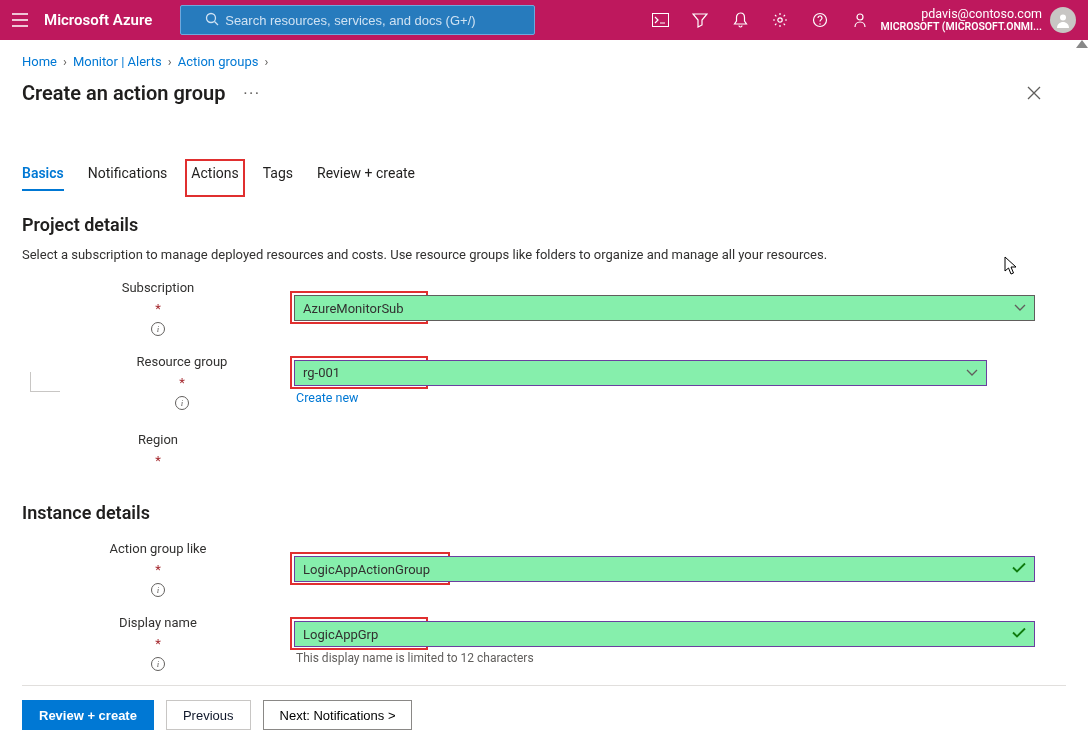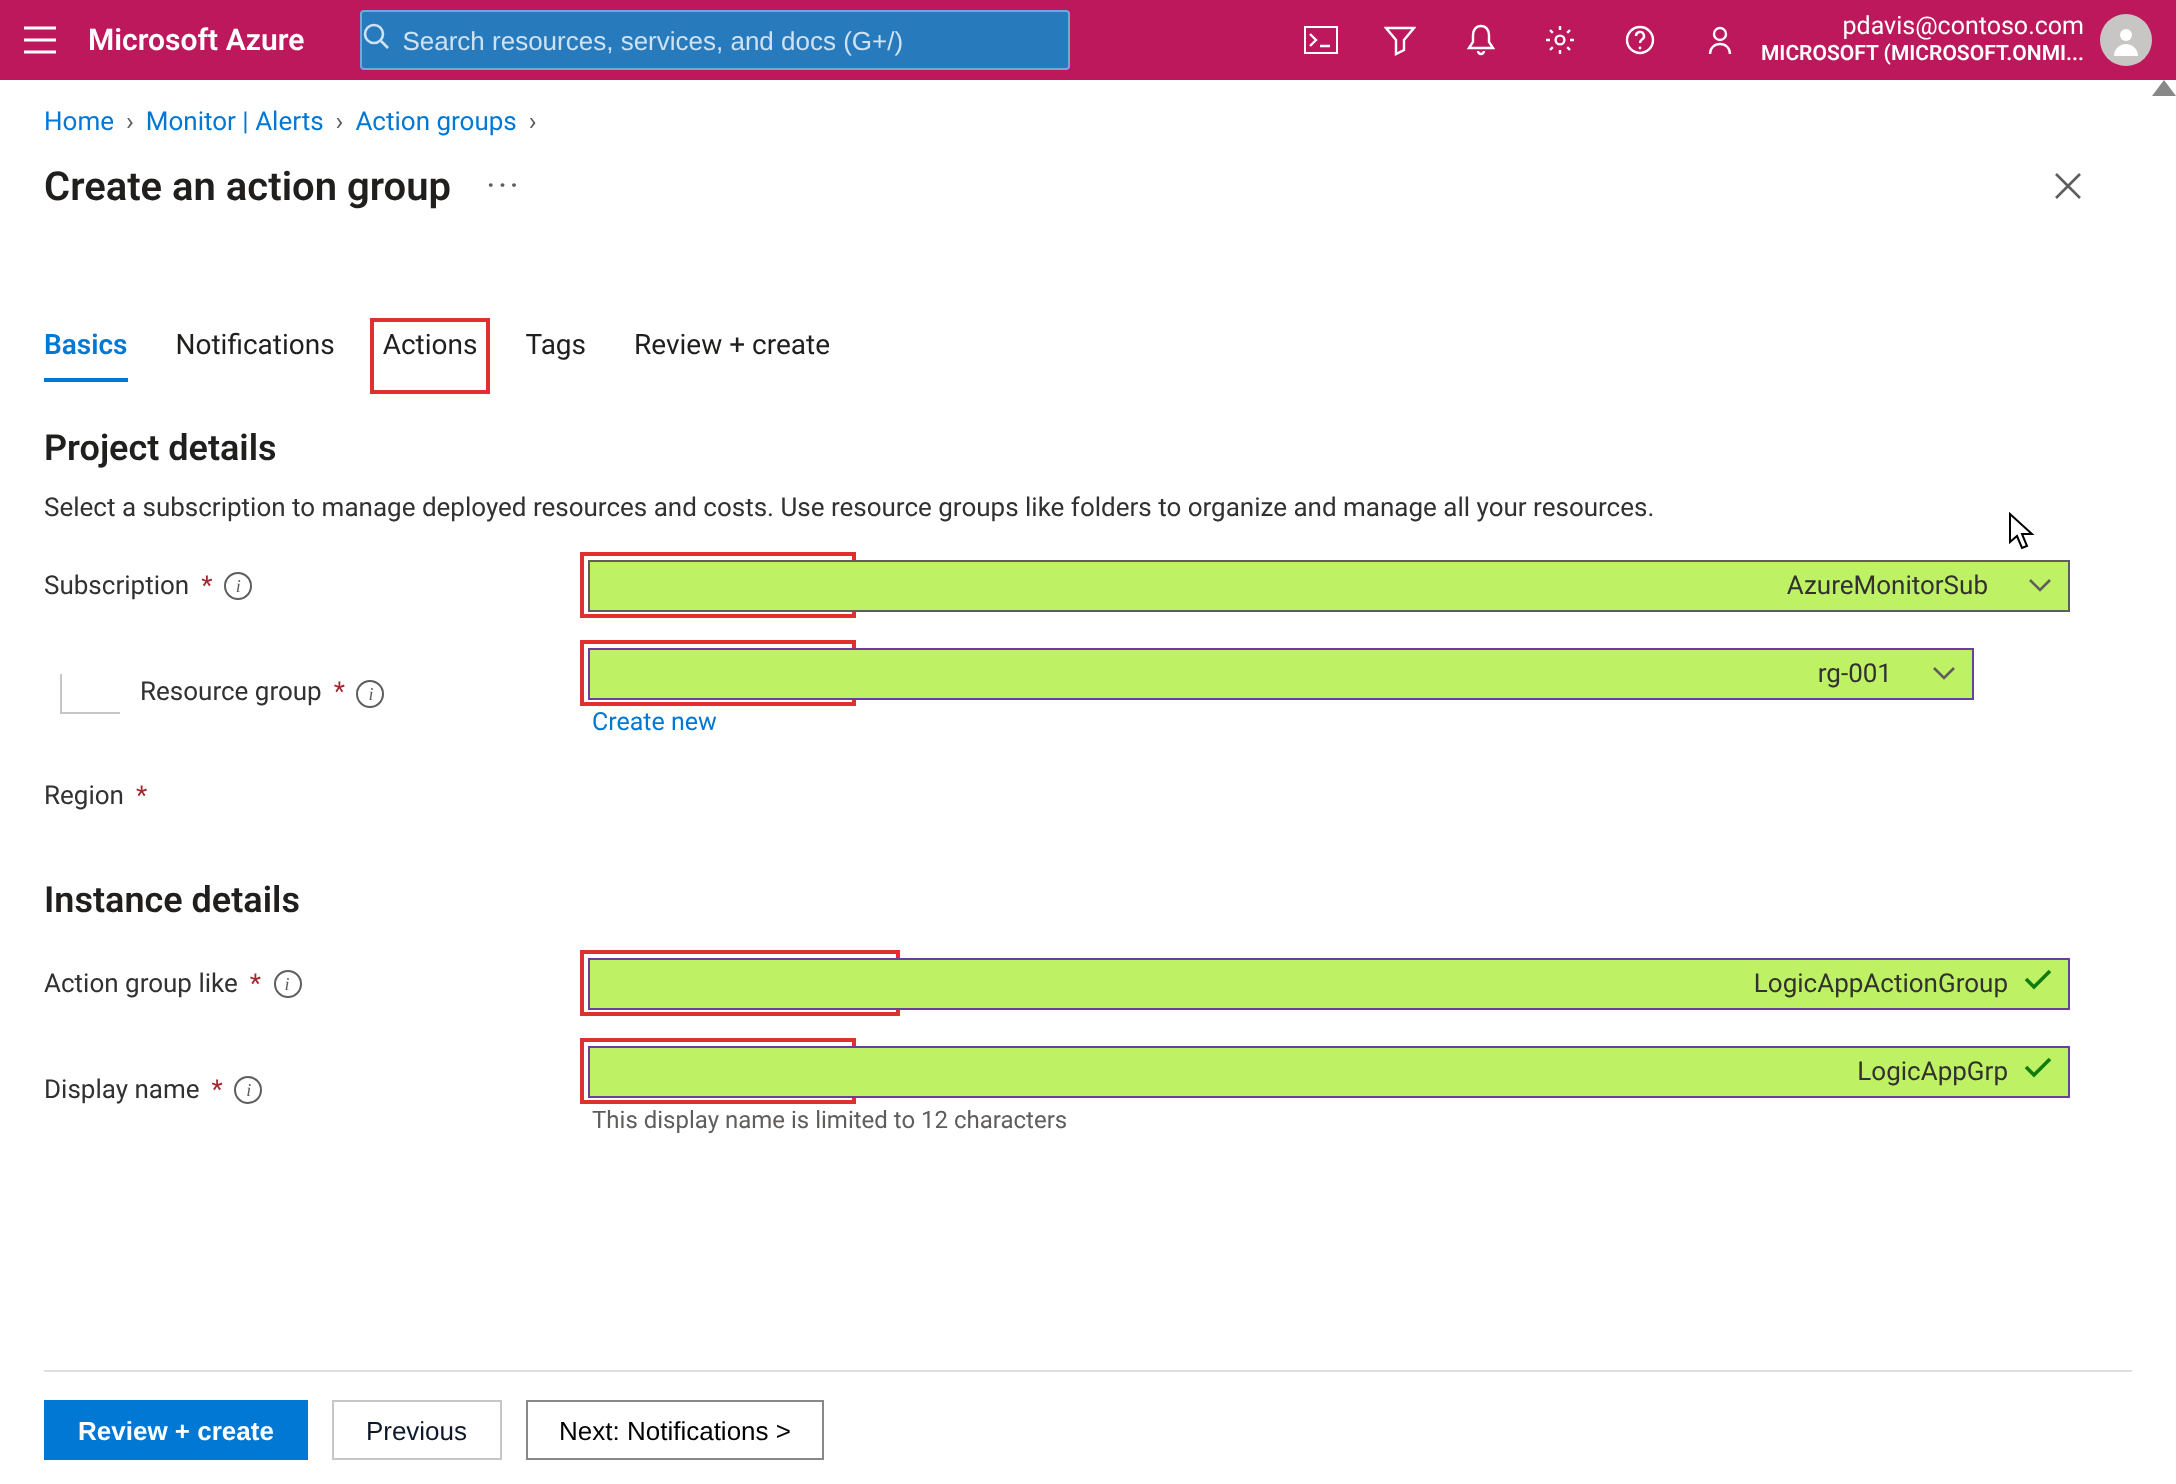--- a/index.html
+++ b/index.html
@@ -36,21 +36,21 @@
     white-space: nowrap;
   }
   .topbar .search {
     background: #277bbd;
     border: 1px solid #6fa8dc;
     border-radius: 2px;
     height: 30px;
     width: 355px;
     display: flex;
     align-items: center;
-    padding: 0 0;
+    padding: 0 24px;
     color: #b9d6ef;
     margin-left:10px;
   }
   .topbar .search input {
     background: transparent;
     border: none;
     outline: none;
     color: #fff;
     font-size: 13px;
     margin-left: 6px;
@@ -187,21 +187,21 @@
     position: absolute;
     margin-left: -40px;
     width: 30px; height: 20px;
     border-left: 1px solid #c8c6c4;
     border-bottom: 1px solid #c8c6c4;
   }
   .field-label {
     width: 272px;
     flex-shrink: 0;
     font-size: 13px;
-    display: flex; align-items: center; gap: 6px;
+    display: flex; align-items: center; gap: 6px; flex-direction: column;
   }
   .field-row.indent .field-label { width: 224px; }
   .req { color: #a4262c; }
   .info-icon {
     width: 14px; height: 14px;
     border: 1px solid #605e5c;
     border-radius: 50%;
     display: inline-flex; align-items:center; justify-content:center;
     font-size: 9px;
     color: #605e5c;
@@ -218,23 +218,23 @@
     height: 33px;
     border: 2px solid #e02f2f;
     pointer-events: none;
   }
   .select, .textinput {
     width: 100%;
     height: 26px;
     border: 1px solid #605e5c;
     padding: 0 40px 0 8px;
     font-size: 13px;
-    background: #bef264;
+    background: #86efac;
     display: flex; align-items: center;
-    justify-content: flex-end;
+    justify-content: flex-start;
     cursor: pointer;
     position: relative;
   }
   .textinput { cursor: text; padding-right: 30px; }
   .textinput.valid { border-color: #6b3fa0; }
   .select .chev, .textinput .mark {
     position: absolute; right: 8px; top: 50%; transform: translateY(-50%);
   }
   .select .chev svg { display:block; }
   .textinput .mark { color: #107c10; font-weight: 600; }

